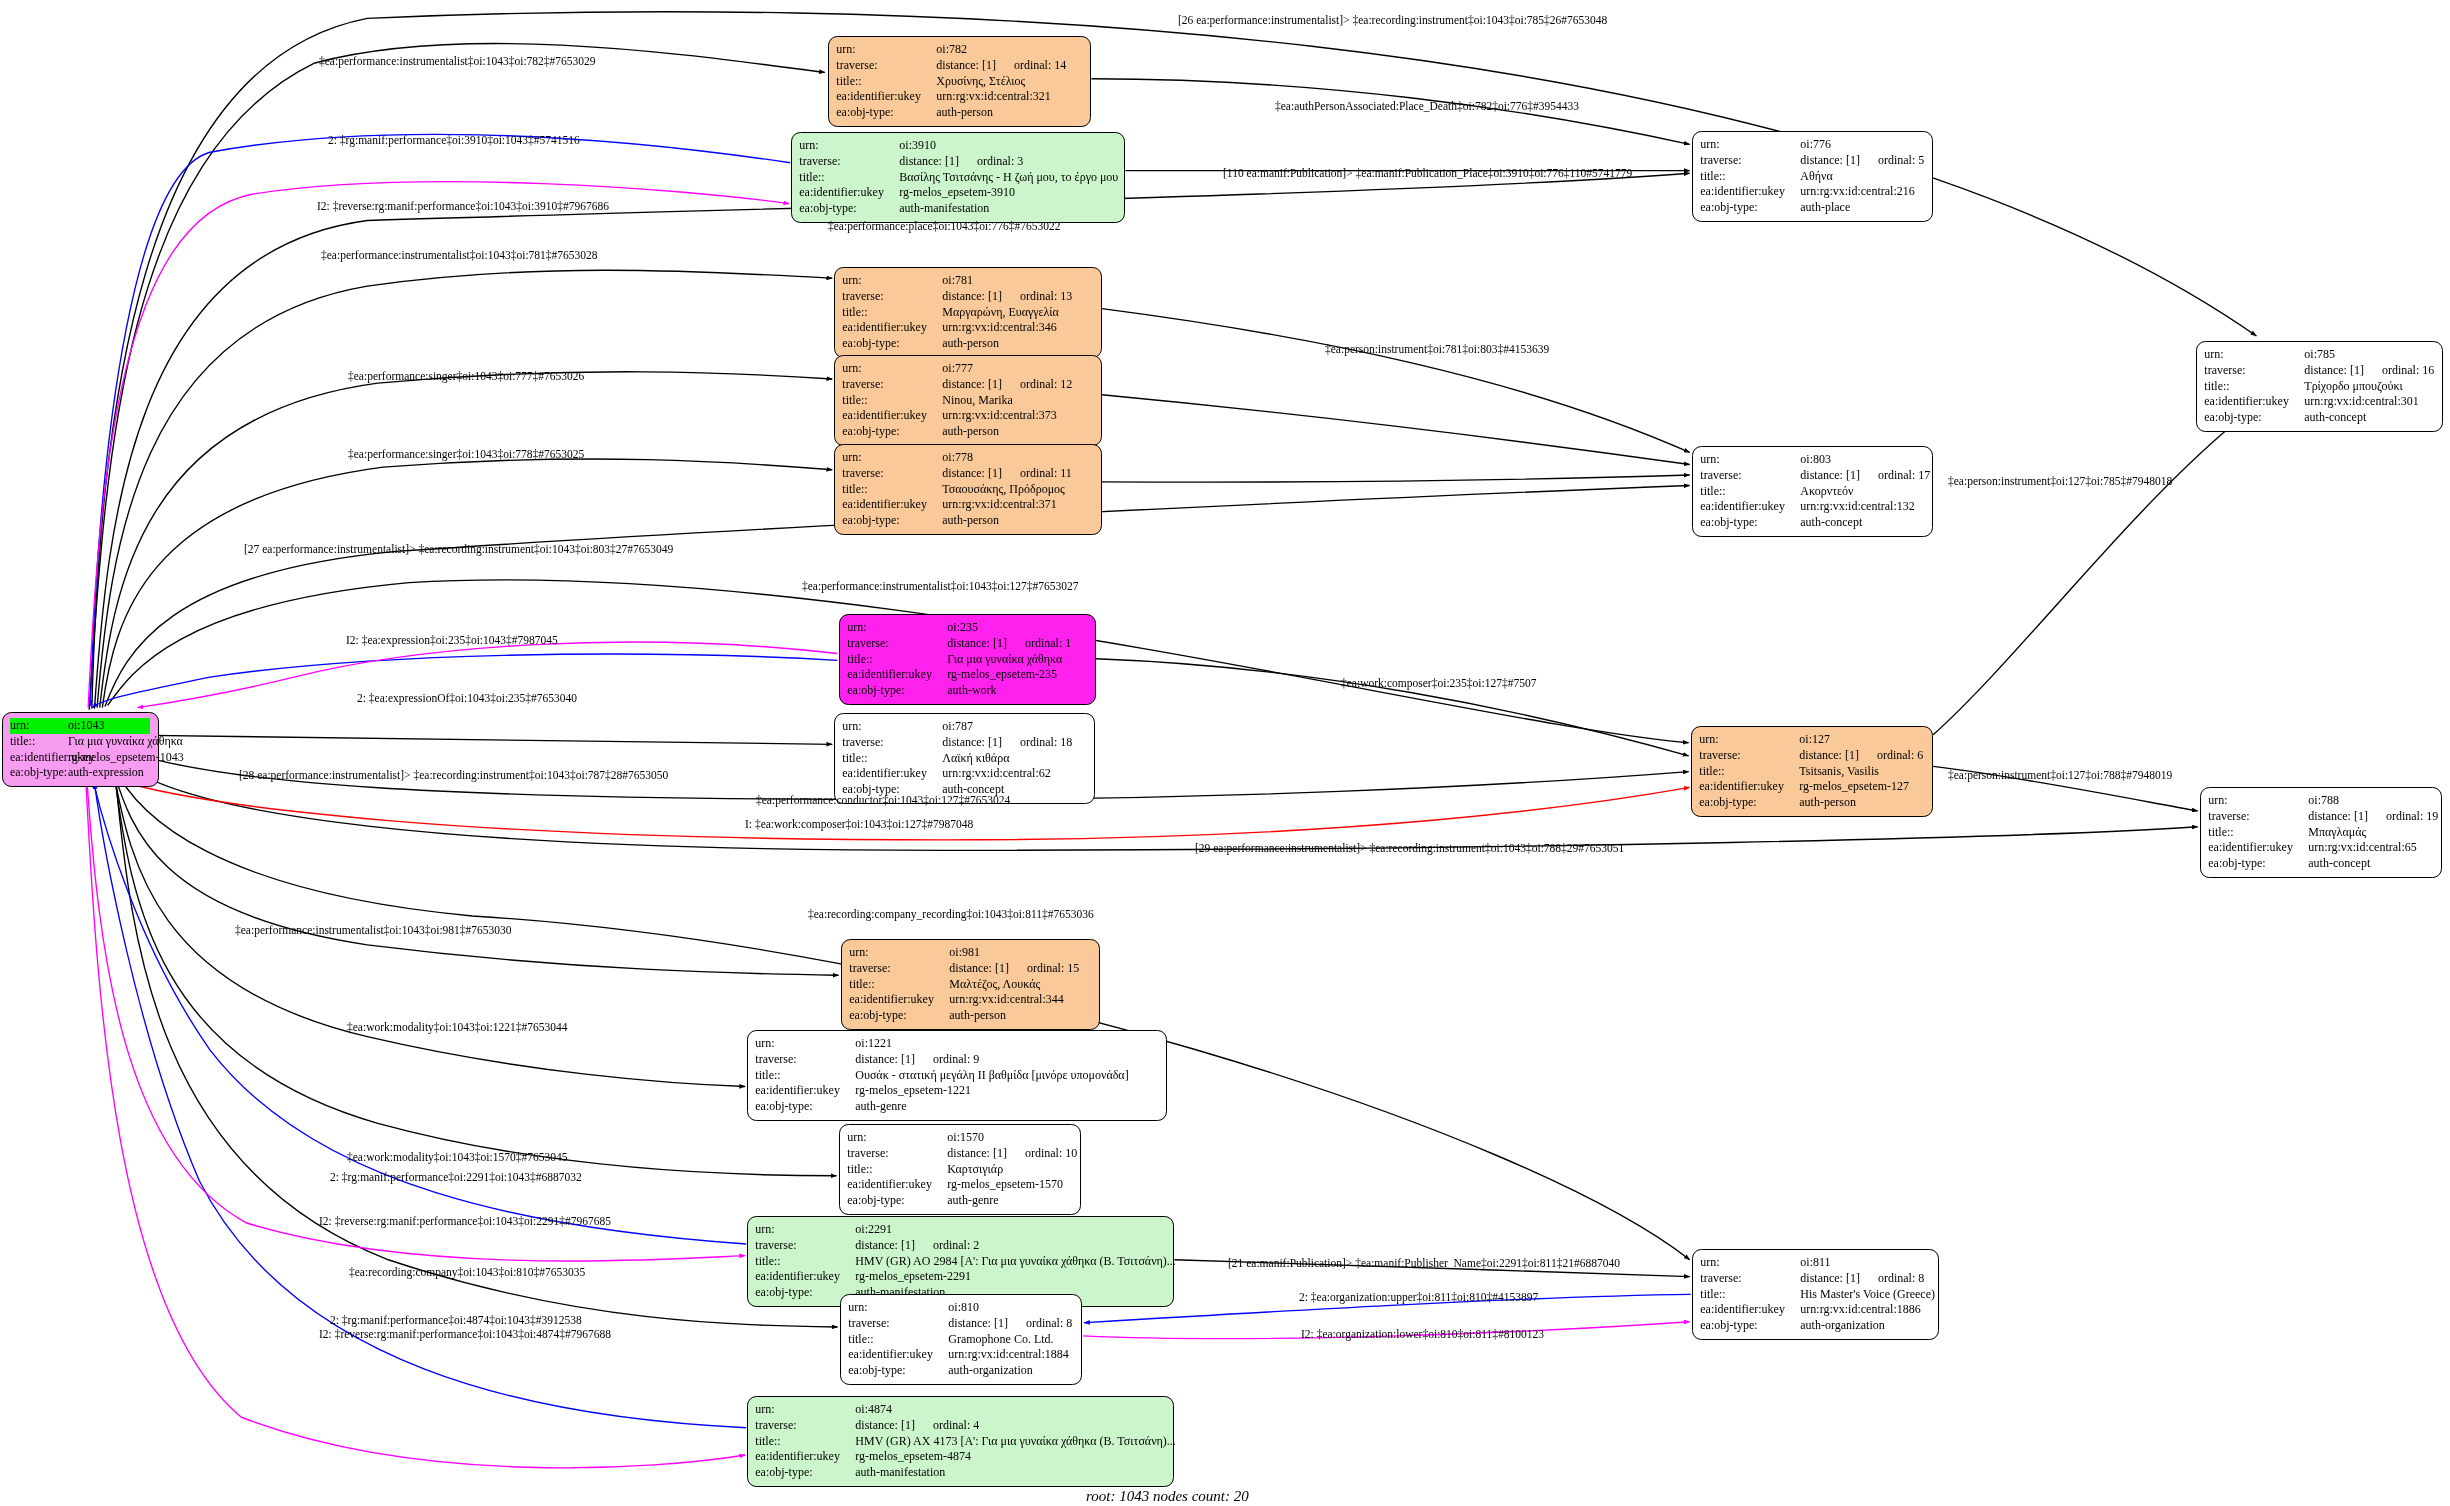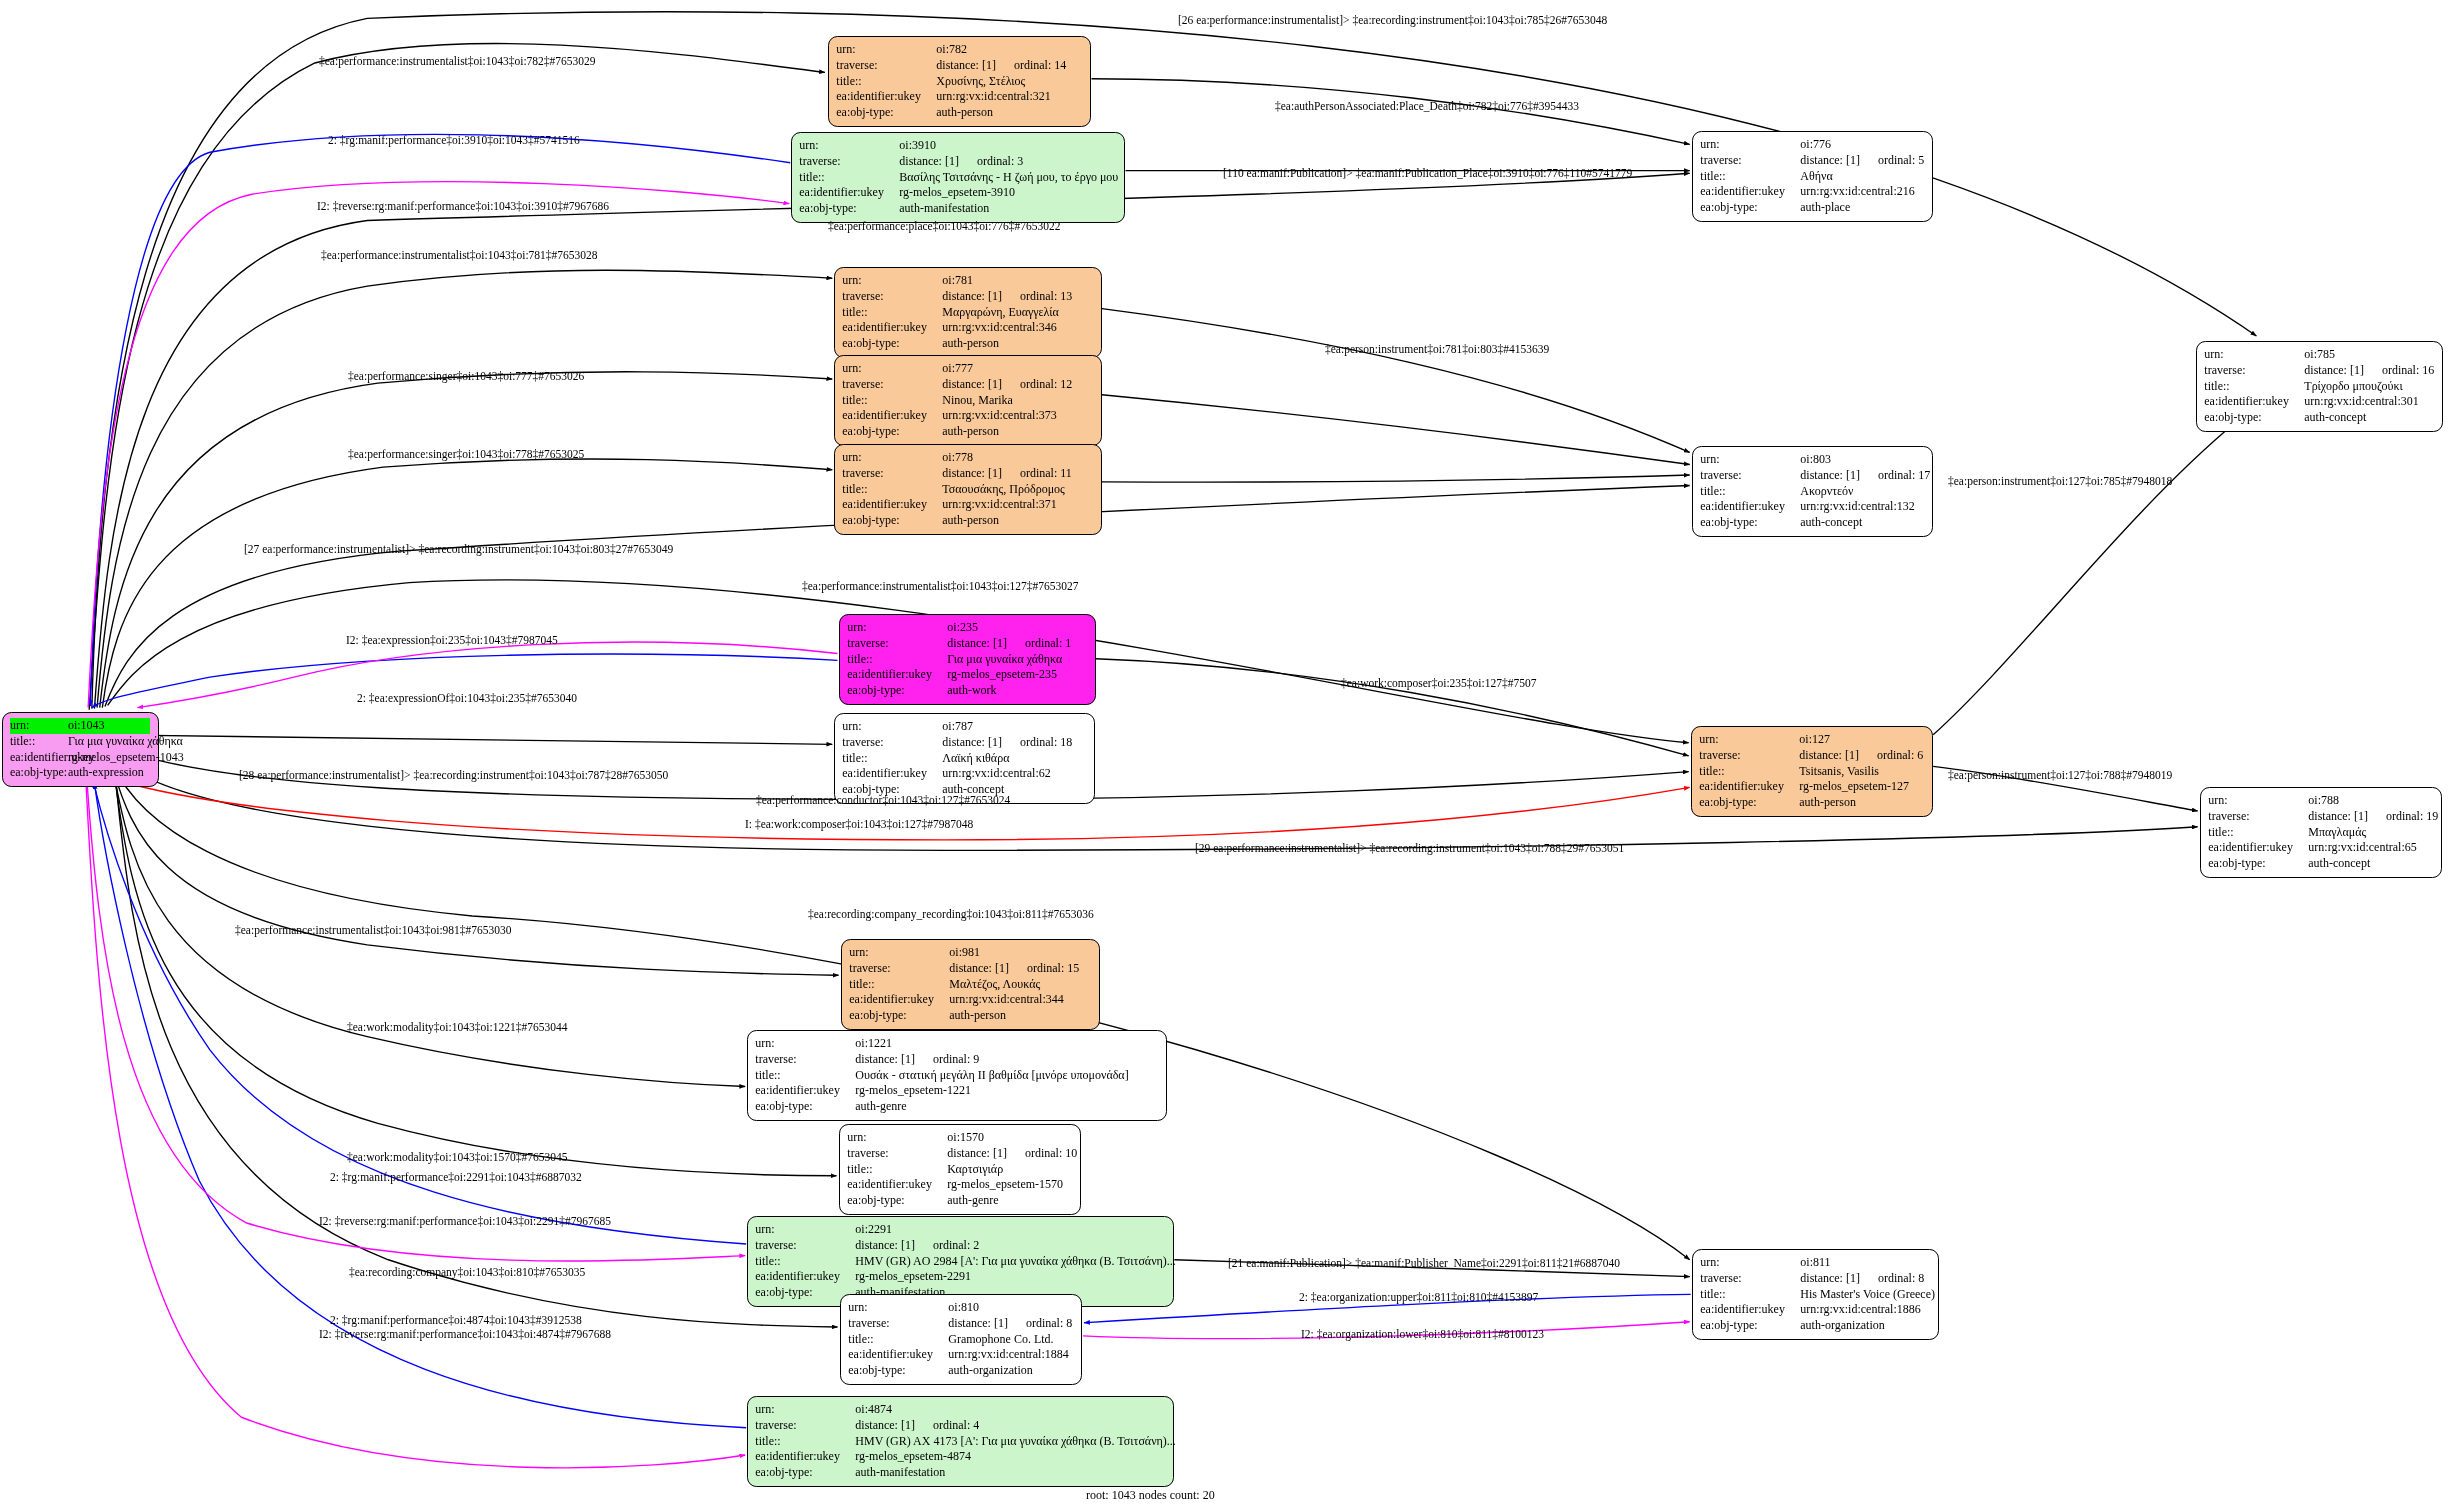--- a/index.html
+++ b/index.html
@@ -19,21 +19,21 @@
   .row{display:flex;}
   .k{flex:0 0 auto;}
   .v{flex:1 1 auto;}
   .row .k{min-width:0;}
   .hl{background:#00f000;display:block;}
   .trav{display:inline-block;}
   .ord{display:inline-block;margin-left:18px;}
 
   .elabel{position:absolute;font-size:11.5px;line-height:12.6px;color:#000;
           white-space:nowrap;background:transparent;}
-  .footer{position:absolute;font-size:12px;color:#000;white-space:nowrap;}
+  .footer{position:absolute;font-size:15px;color:#000;white-space:nowrap;font-style:italic;}
 </style>
 </head>
 <body>
 
 <div id="stage">
 
   <svg id="wires" viewBox="0 0 4669 2871" preserveAspectRatio="none">
     <defs>
       <marker id="ah-k" markerWidth="12" markerHeight="9" refX="11" refY="4.5" orient="auto" markerUnits="userSpaceOnUse">
         <path d="M0,0 L12,4.5 L0,9 z" fill="#000"></path>

